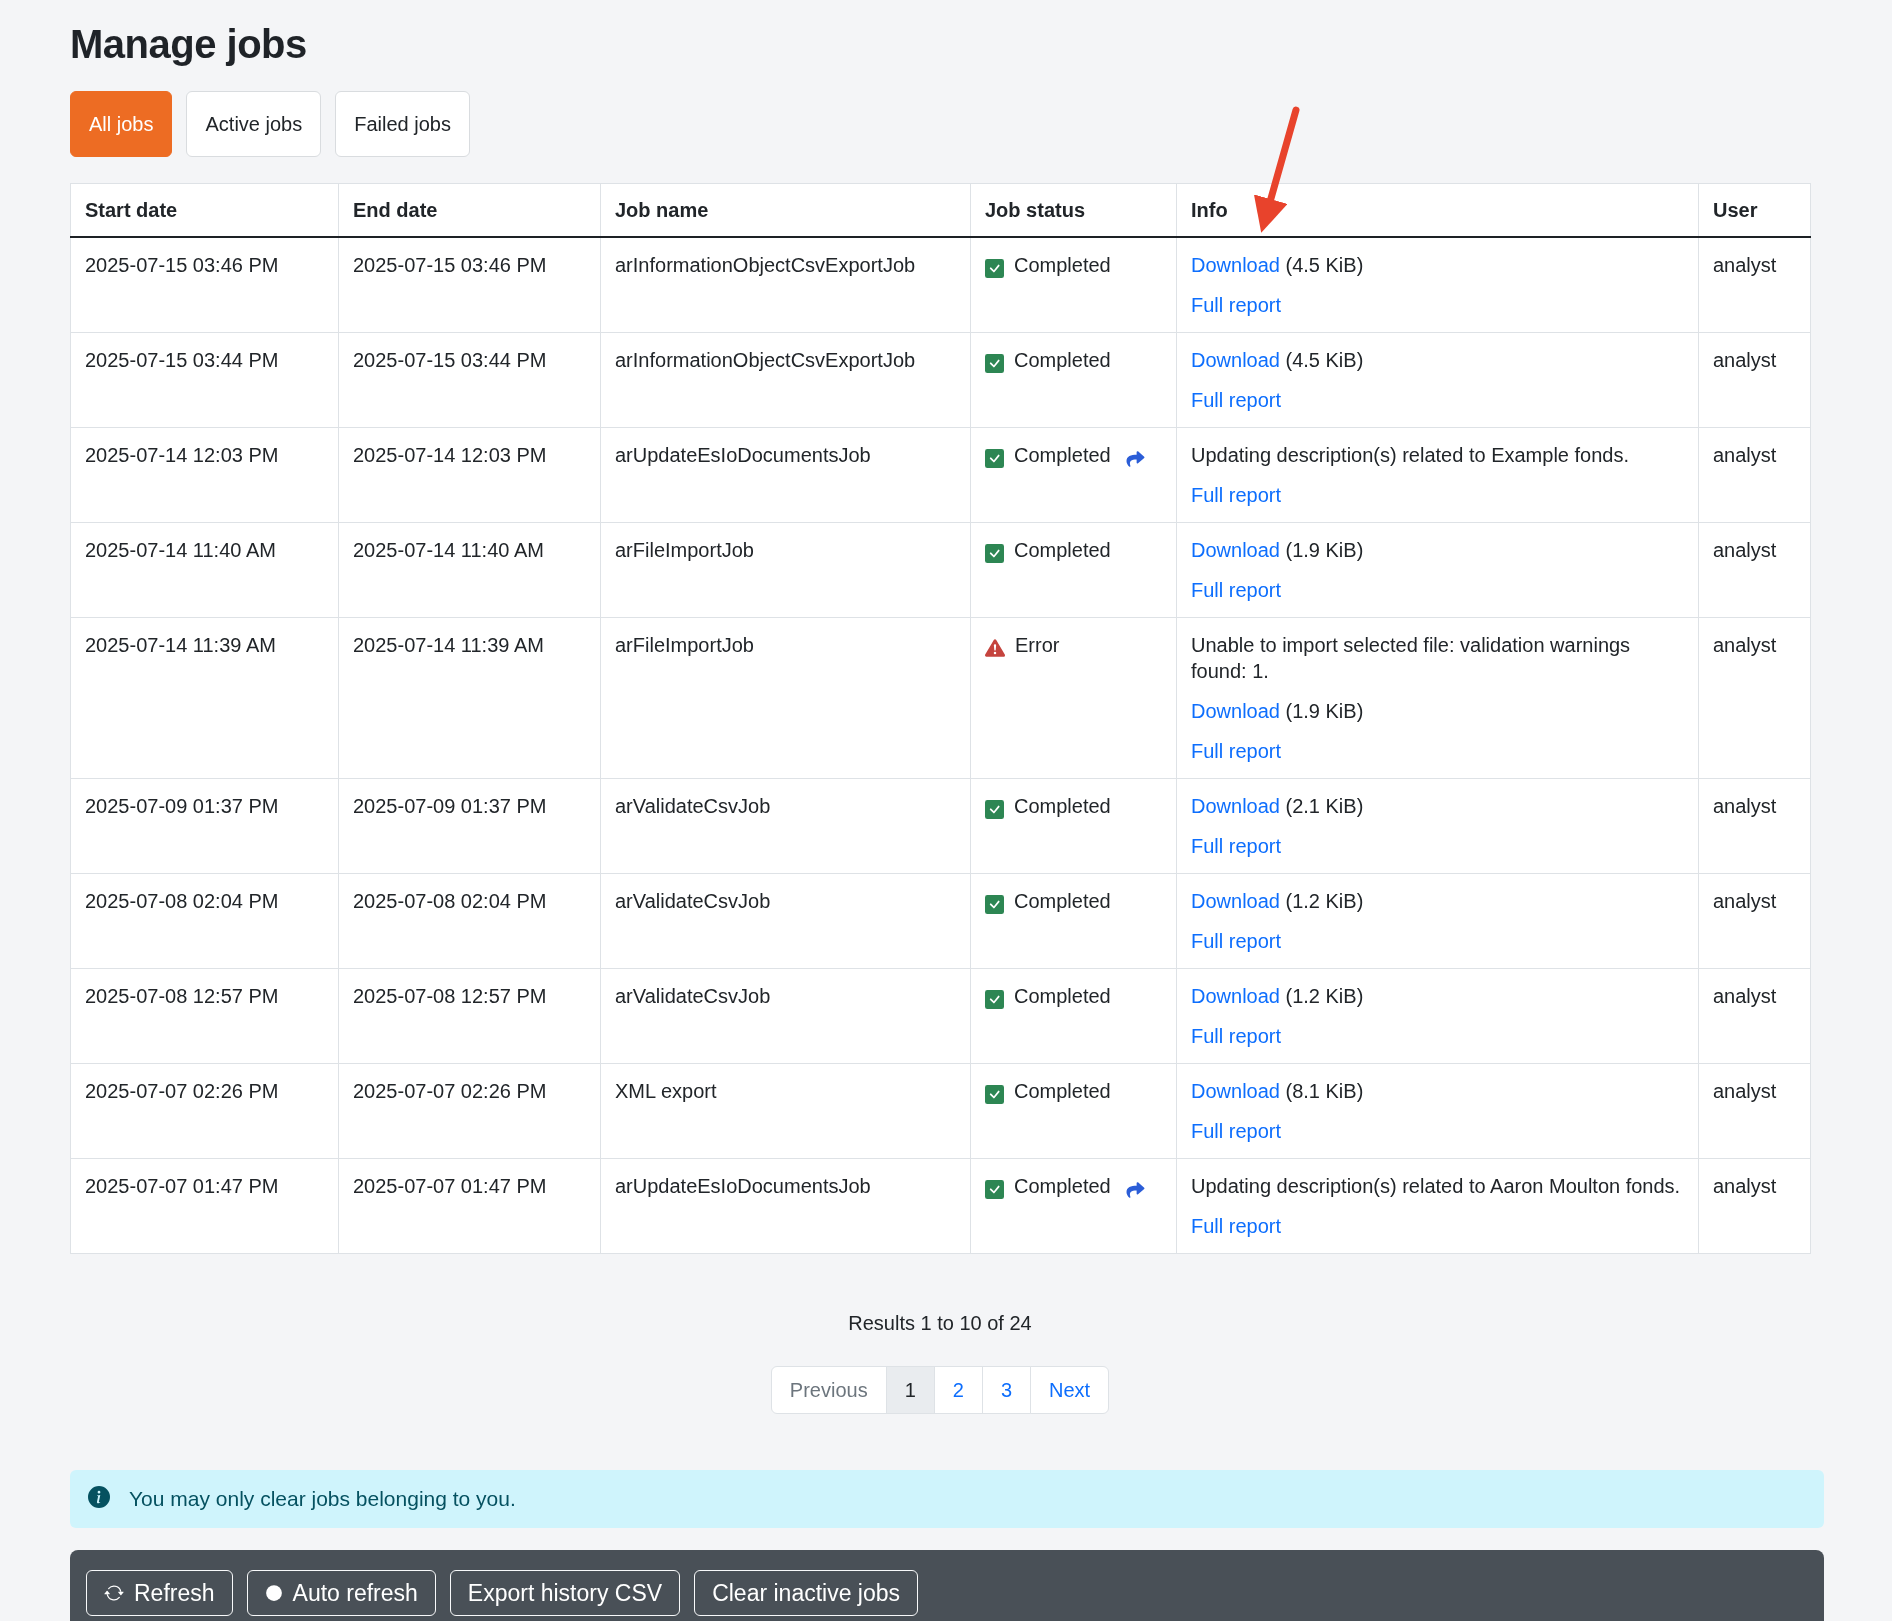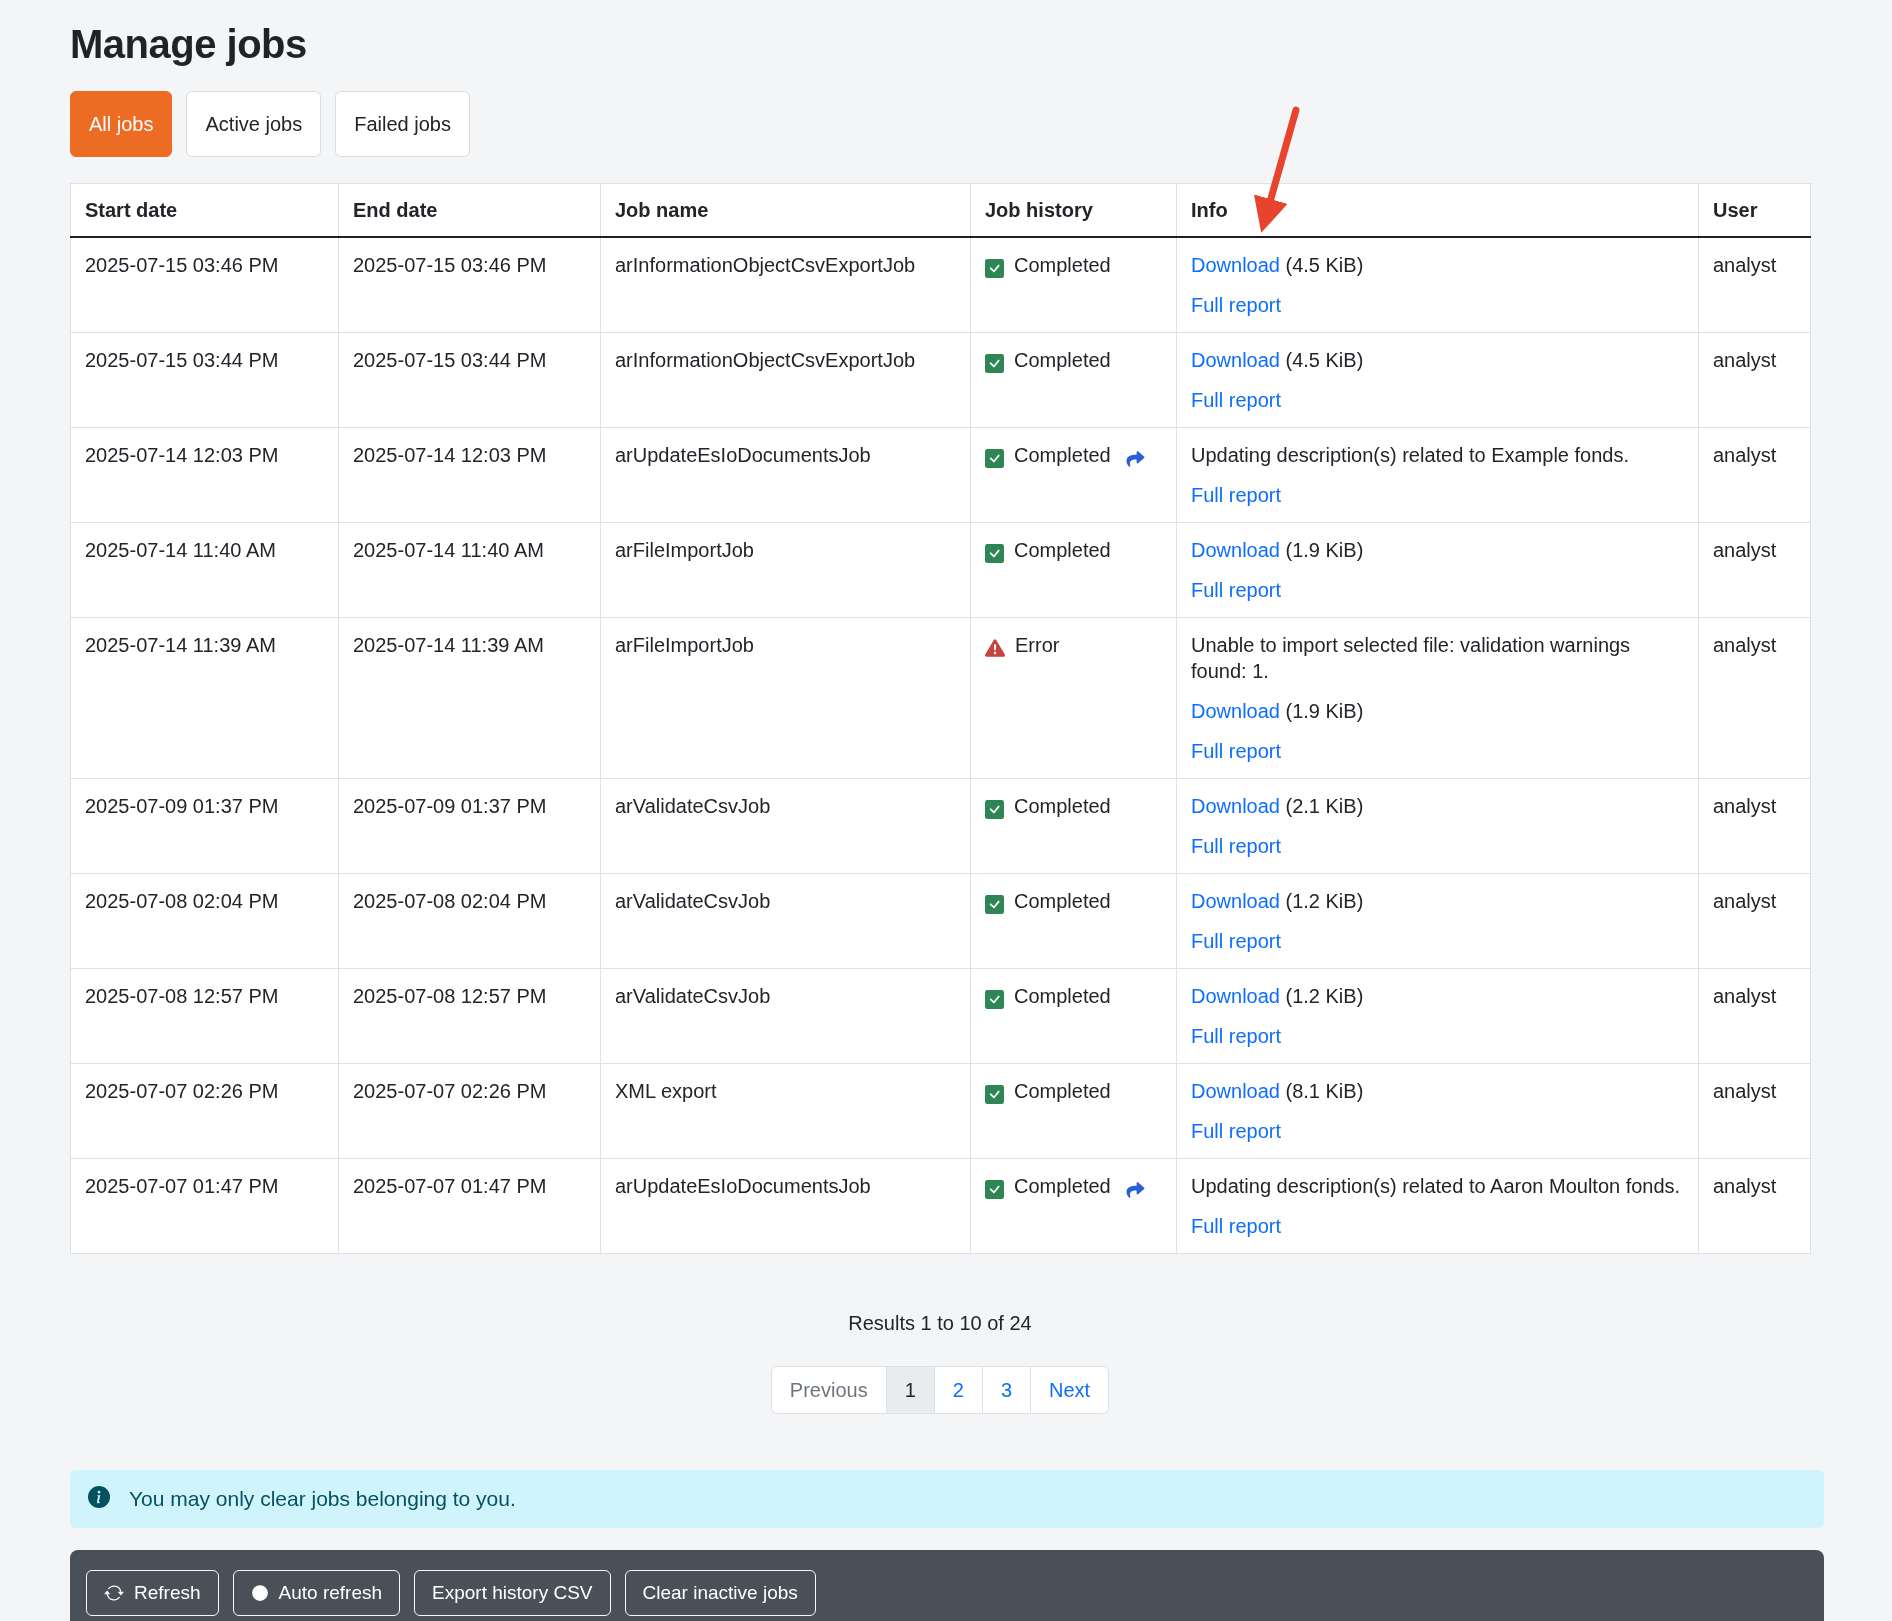--- a/index.html
+++ b/index.html
@@ -53,21 +53,21 @@
     border-radius:6px; padding:16px 18px; display:flex; align-items:flex-start; gap:19px;
     font-size:21px; line-height:26px;
   }
   .alert-info .ico { display:inline-flex; flex:0 0 auto; }
 
   .toolbar {
     margin-top:22px; width:1754px; background:#495057; border-radius:8px;
     padding:20px 16px 28px 16px; display:flex; gap:14px; align-items:center;
   }
   .toolbar button {
-    font-family:inherit; font-size:19px; color:#ffffff; background:transparent;
+    font-family:inherit; font-size:23px; color:#ffffff; background:transparent;
     border:1px solid #f8f9fa; border-radius:6px; padding:9px 17px; line-height:26px;
     display:inline-flex; align-items:center; gap:10px; cursor:pointer;
   }
   .toolbar button .bico { display:inline-flex; }
 
   svg.annotation-arrow { position:absolute; left:0; top:0; pointer-events:none; z-index:20; }
 </style>
 </head>
 <body>
 
@@ -88,21 +88,21 @@
         <col style="width:370px">
       <col style="width:206px">
         <col style="width:522px">
         <col style="width:112px">
     </colgroup>
     <thead>
       <tr>
         <th>Start date</th>
         <th>End date</th>
         <th>Job name</th>
-        <th>Job history</th>
+        <th>Job status</th>
         <th>Info</th>
         <th>User</th>
       </tr>
     </thead>
     <tbody id="jobs-tbody">
         <tr>
           <td>2025-07-15 03:46 PM</td>
           <td>2025-07-15 03:46 PM</td>
           <td>arInformationObjectCsvExportJob</td>
           <td>

